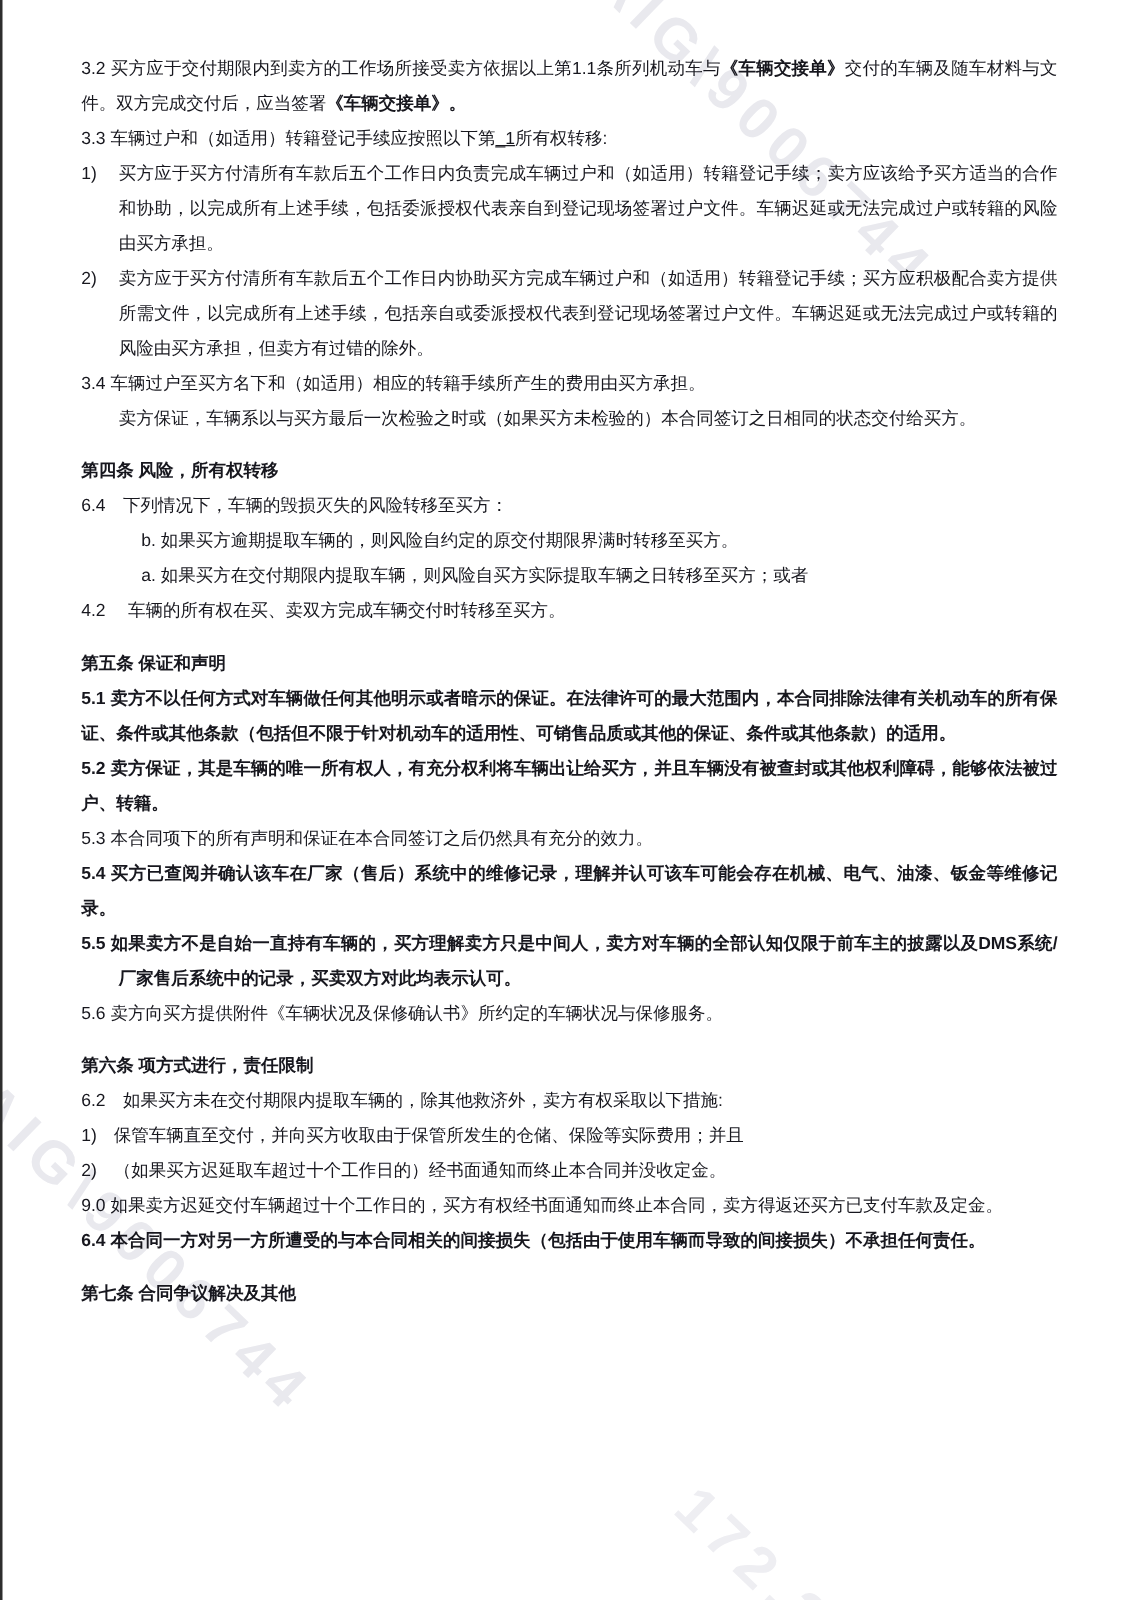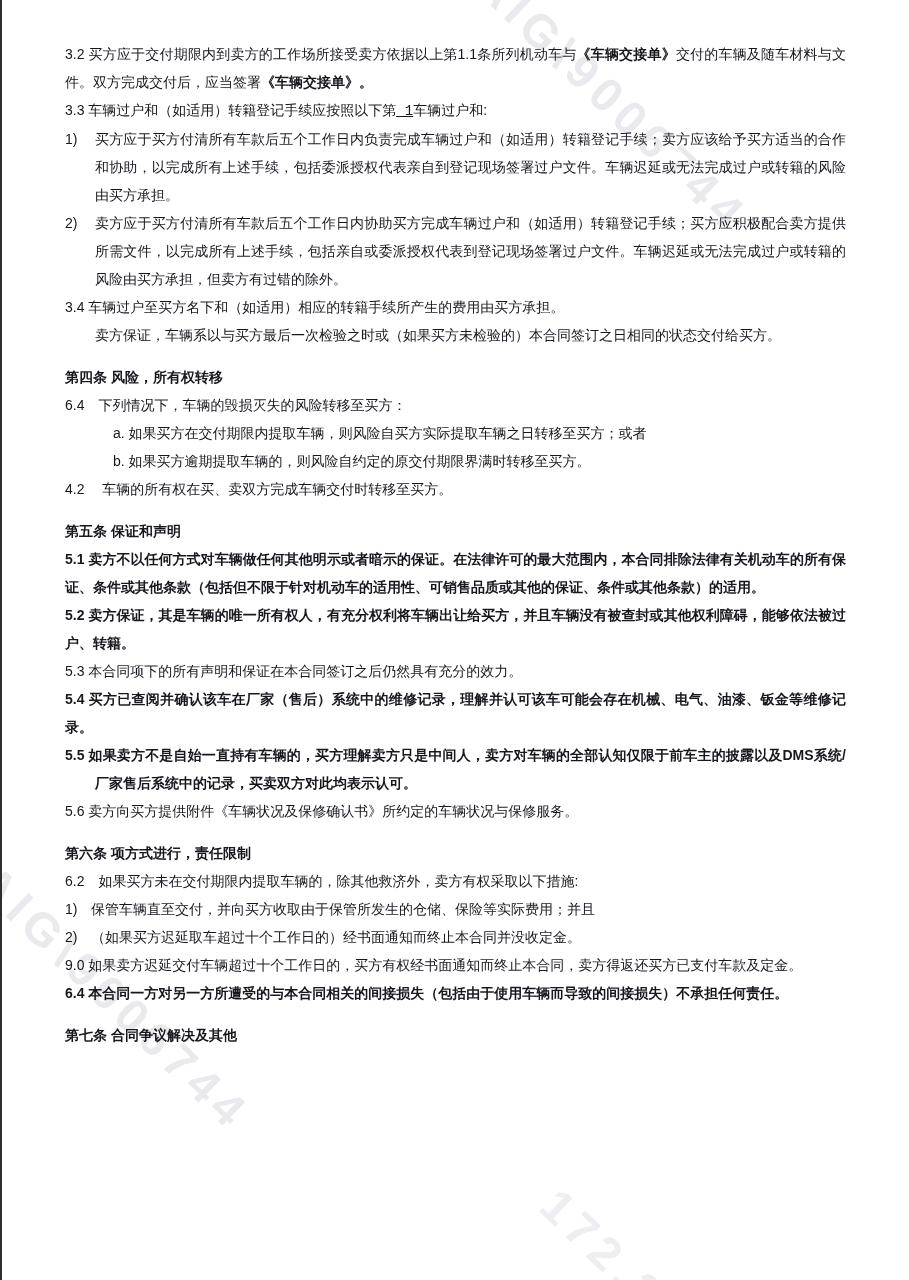--- a/index.html
+++ b/index.html
@@ -35,58 +35,58 @@
   }
   p{margin:0;text-align:justify;}
   .b{font-weight:bold;}
   .gap{height:14px;}
   .item{display:flex;}
   .item .lbl{flex:0 0 30px;}
   .item6 .lbl{flex:0 0 26px;}
   .ind30{padding-left:30px;}
   .ind48{padding-left:48px;}
   .hang30{padding-left:30px;text-indent:-30px;}
-  .u{text-decoration:underline;font-family:Liberation Mono, monospace;}
+  .u{text-decoration:underline;}
 </style>
 </head>
 <body>
 
 <div class="page">
 
   <div class="border-left"></div>
 
   <div class="wm wm-top">PAIG\9006744</div>
   <div class="wm wm-left">PAIG\9006744</div>
   <div class="wm wm-bottom">172.20</div>
 
   <div class="content">
 
     <p><span>3.2 买方应于交付期限内到卖方的工作场所接受卖方依据以上第1.1条所列机动车与</span><span class="b">《车辆交接单》</span><span>交付的车辆及随车材料与文件。双方完成交付后，应当签署</span><span class="b">《车辆交接单》。</span></p>
 
-    <p><span>3.3 车辆过户和（如适用）转籍登记手续应按照以下第</span><span class="u">_1</span><span>车辆过户和:</span></p>
+    <p><span>3.3 车辆过户和（如适用）转籍登记手续应按照以下第</span><span class="u">_1</span><span>所有权转移:</span></p>
 
     <p class="item">
         <span class="lbl">1)</span>
         <span>买方应于买方付清所有车款后五个工作日内负责完成车辆过户和（如适用）转籍登记手续；卖方应该给予买方适当的合作和协助，以完成所有上述手续，包括委派授权代表亲自到登记现场签署过户文件。车辆迟延或无法完成过户或转籍的风险由买方承担。</span>
       </p>
 
     <p class="item">
         <span class="lbl">2)</span>
         <span>卖方应于买方付清所有车款后五个工作日内协助买方完成车辆过户和（如适用）转籍登记手续；买方应积极配合卖方提供所需文件，以完成所有上述手续，包括亲自或委派授权代表到登记现场签署过户文件。车辆迟延或无法完成过户或转籍的风险由买方承担，但卖方有过错的除外。</span>
       </p>
 
     <p>3.4 车辆过户至买方名下和（如适用）相应的转籍手续所产生的费用由买方承担。</p>
     <p class="ind30">卖方保证，车辆系以与买方最后一次检验之时或（如果买方未检验的）本合同签订之日相同的状态交付给买方。</p>
 
     <div class="gap"></div>
 
     <p class="b">第四条 风险，所有权转移</p>
     <p>6.4　下列情况下，车辆的毁损灭失的风险转移至买方：</p>
+    <p class="ind48">b. 如果买方逾期提取车辆的，则风险自约定的原交付期限界满时转移至买方。</p>
     <p class="ind48">a. 如果买方在交付期限内提取车辆，则风险自买方实际提取车辆之日转移至买方；或者</p>
-    <p class="ind48">b. 如果买方逾期提取车辆的，则风险自约定的原交付期限界满时转移至买方。</p>
     <p>4.2　 车辆的所有权在买、卖双方完成车辆交付时转移至买方。</p>
 
     <div class="gap"></div>
 
     <p class="b">第五条 保证和声明</p>
     <p class="b">5.1 卖方不以任何方式对车辆做任何其他明示或者暗示的保证。在法律许可的最大范围内，本合同排除法律有关机动车的所有保证、条件或其他条款（包括但不限于针对机动车的适用性、可销售品质或其他的保证、条件或其他条款）的适用。</p>
     <p class="b">5.2 卖方保证，其是车辆的唯一所有权人，有充分权利将车辆出让给买方，并且车辆没有被查封或其他权利障碍，能够依法被过户、转籍。</p>
     <p>5.3 本合同项下的所有声明和保证在本合同签订之后仍然具有充分的效力。</p>
     <p class="b">5.4 买方已查阅并确认该车在厂家（售后）系统中的维修记录，理解并认可该车可能会存在机械、电气、油漆、钣金等维修记录。</p>
     <p class="b hang30">5.5 如果卖方不是自始一直持有车辆的，买方理解卖方只是中间人，卖方对车辆的全部认知仅限于前车主的披露以及DMS系统/厂家售后系统中的记录，买卖双方对此均表示认可。</p>

